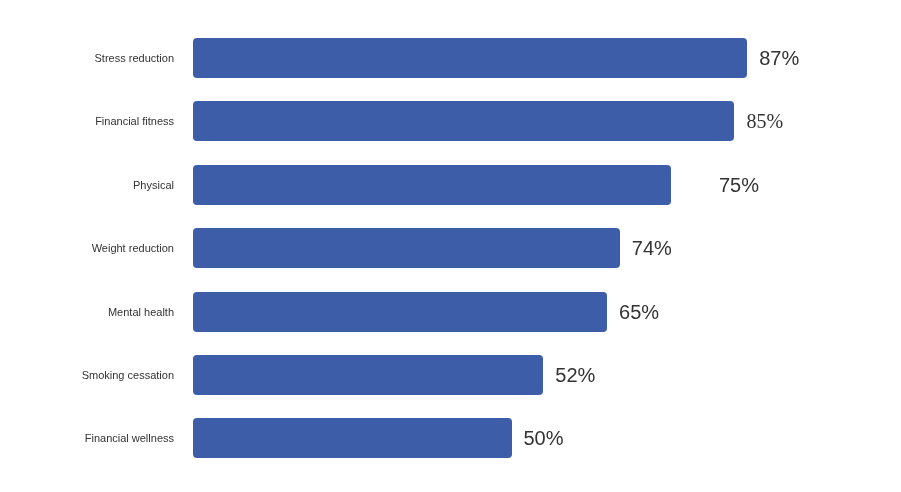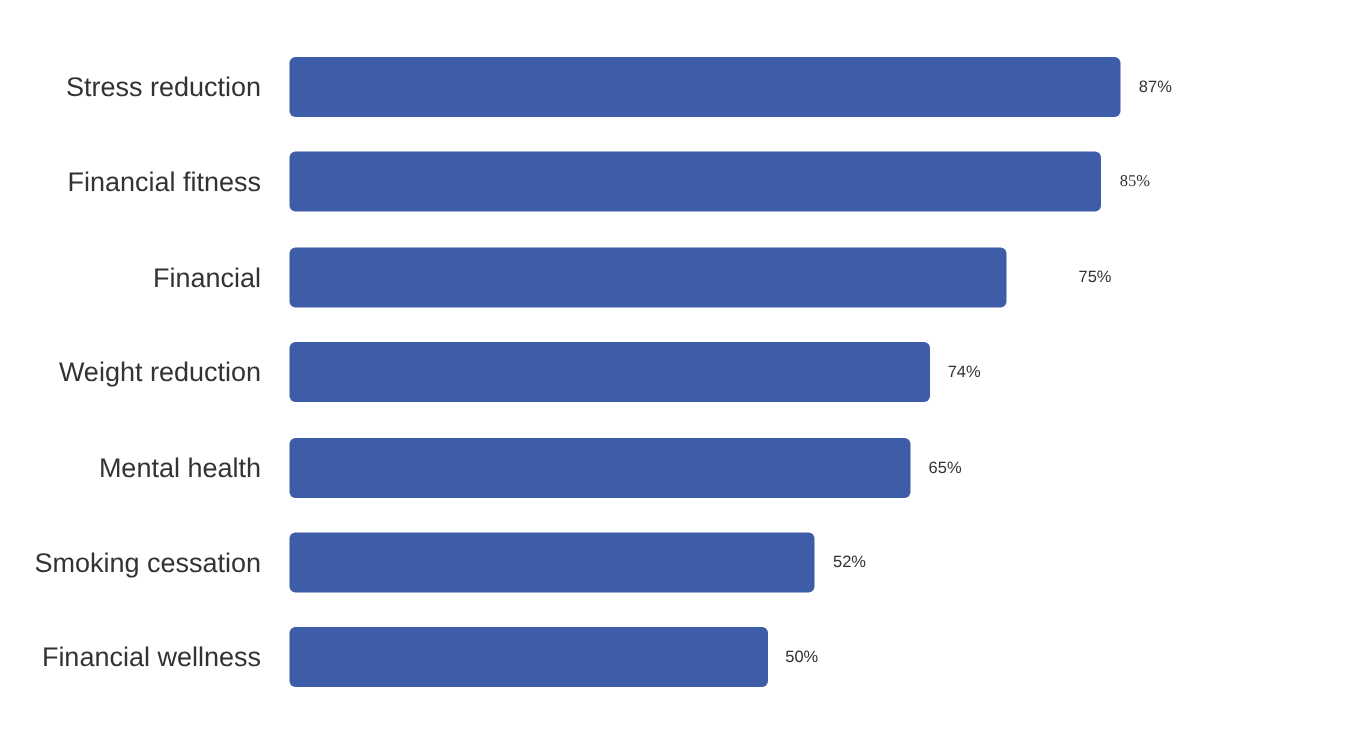--- a/index.html
+++ b/index.html
@@ -36,41 +36,41 @@
   }
 
   .cat-label {
     position: absolute;
     left: 0;
     top: 0;
     width: 174px;
     height: 40px;
     line-height: 40px;
     text-align: right;
-    font-size: 18px;
+    font-size: 11px;
     color: #333333;
     white-space: nowrap;
     overflow: visible;
   }
 
   .bar {
     position: absolute;
     left: 193px;
     top: 0;
     height: 40px;
     background: #3d5da8;
     border-radius: 4px;
   }
 
   .value-label {
     position: absolute;
     top: 0;
     height: 40px;
     line-height: 40px;
-    font-size: 11px;
+    font-size: 20px;
     color: #333333;
     white-space: nowrap;
   }
 </style>
 </head>
 <body>
 
 <div id="chart-root">
 
   <div class="plot-area" id="plot-area">
@@ -78,21 +78,21 @@
         <div class="cat-label">Stress reduction</div>
         <div class="bar" style="width: 554.19px; background: rgb(61, 93, 168);"></div>
         <div class="value-label" style="left: 759.19px;">87%</div>
       </div>
       <div class="bar-row" style="top: 101.4px;">
         <div class="cat-label">Financial fitness</div>
         <div class="bar" style="width: 541.45px; background: rgb(61, 93, 168);"></div>
         <div class="value-label" style="left: 746.45px; font-family: Liberation Serif, serif;">85%</div>
       </div>
       <div class="bar-row" style="top: 164.8px;">
-        <div class="cat-label">Financial</div>
+        <div class="cat-label">Physical</div>
         <div class="bar" style="width: 477.75px; background: rgb(61, 93, 168);"></div>
         <div class="value-label" style="left: 719px;">75%</div>
       </div>
       <div class="bar-row" style="top: 228.2px;">
         <div class="cat-label">Weight reduction</div>
         <div class="bar" style="width: 426.79px; background: rgb(61, 93, 168);"></div>
         <div class="value-label" style="left: 631.79px;">74%</div>
       </div>
       <div class="bar-row" style="top: 291.6px;">
         <div class="cat-label">Mental health</div>

